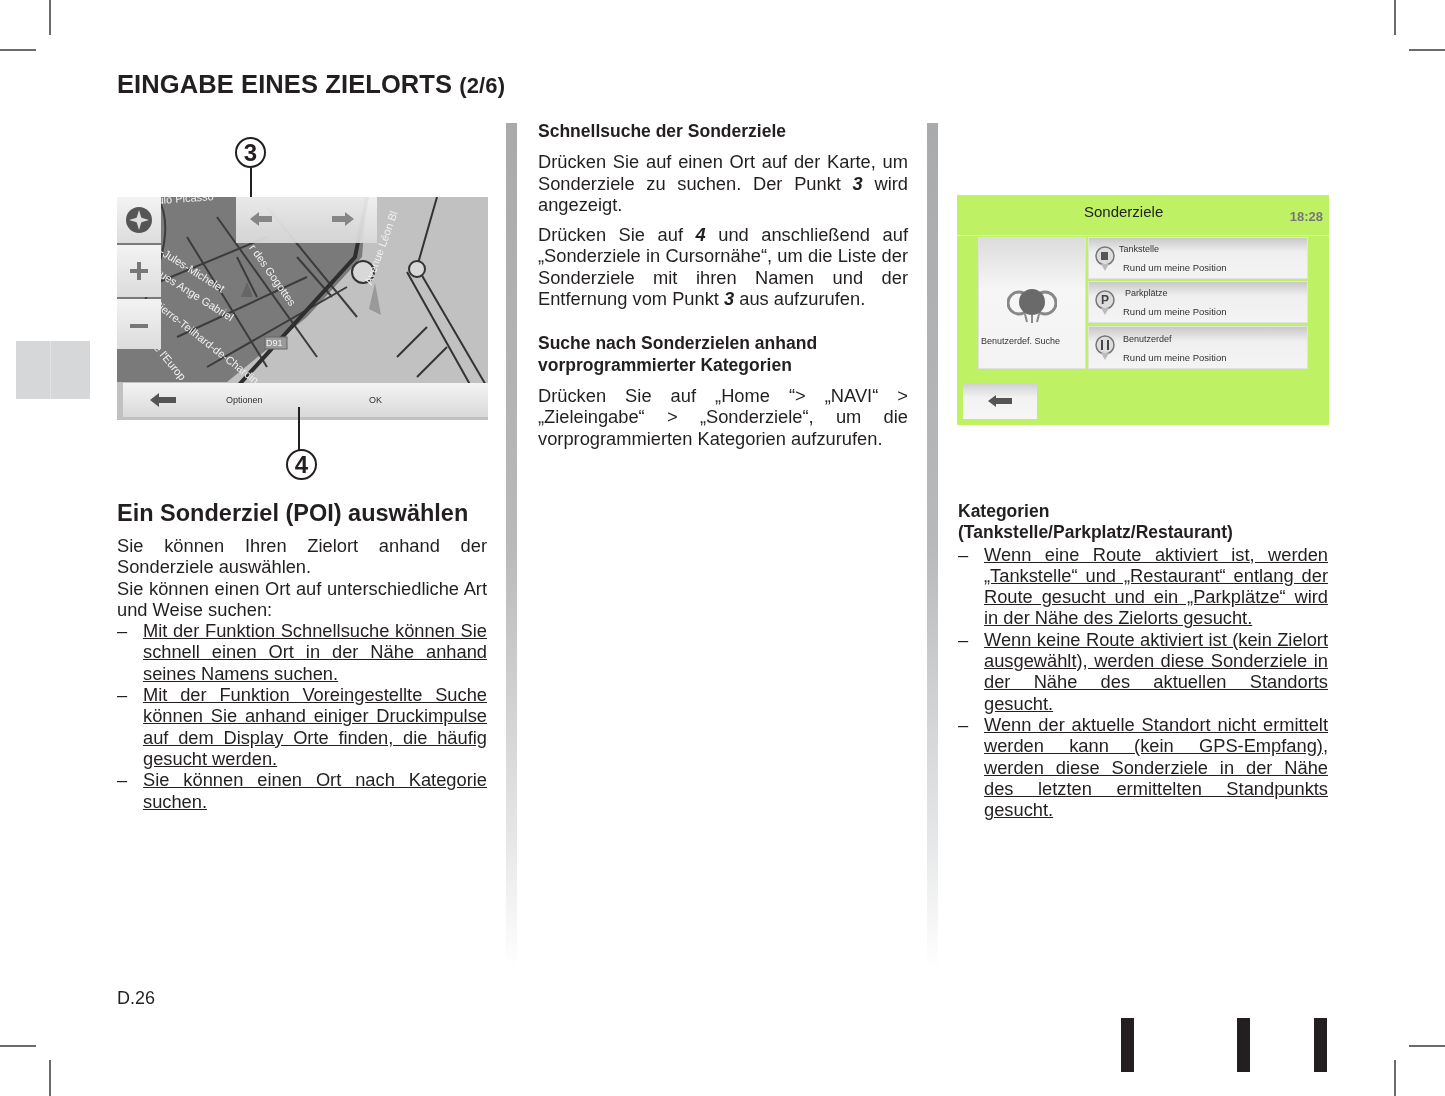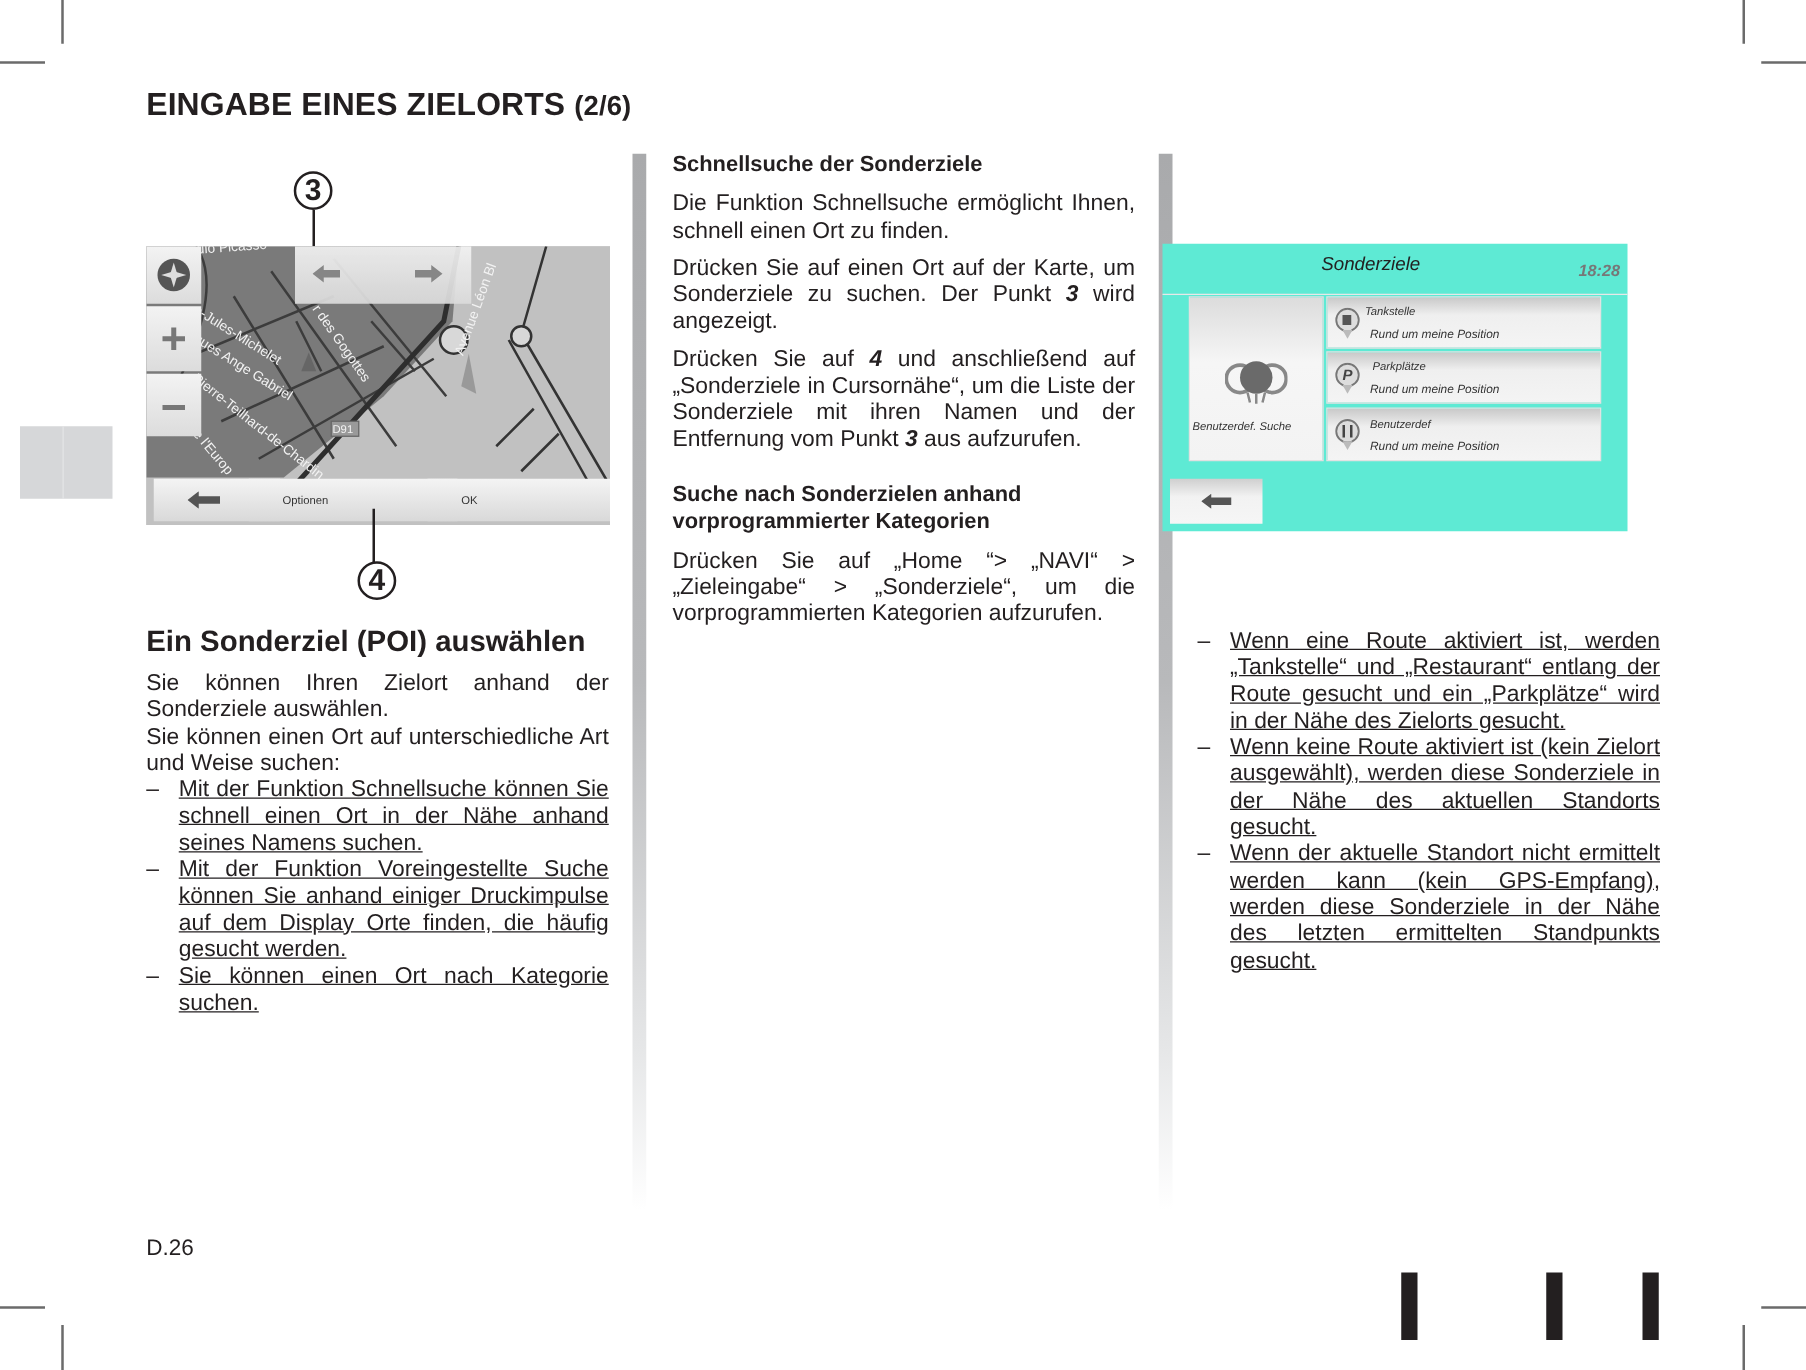--- a/index.html
+++ b/index.html
@@ -24,21 +24,21 @@
              font-size: 24px; font-weight: bold; text-align: center; line-height: 27px; background: #fff; }
   .callout-line { position: absolute; width: 2px; background: #231f20; }
   
   .map { position: absolute; left: 117px; top: 197px; width: 371px; height: 223px; overflow: hidden; background: #bdbdbd; }
   .map svg.bg { position: absolute; left: 0; top: 0; }
   .map-btn { position: absolute; background: linear-gradient(#f3f3f3, #dcdcdc); }
   .map-bar-btn { position: absolute; top: 186px; height: 34px; background: linear-gradient(#f4f4f4, #d9d9d9);
                  font-size: 9px; color: #333; text-align: left; line-height: 34px; padding-left: 27px; }
   .map-label { position: absolute; font-size: 11px; color: #f2f2f2; white-space: nowrap; transform-origin: left top; }
   
-  .poi { position: absolute; left: 930px; top: 195px; width: 372px; height: 230px; background: #5eead4; font-style: italic; }
+  .poi { position: absolute; left: 957px; top: 195px; width: 372px; height: 230px; background: #bef264; }
   .poi-title { position: absolute; left: 127px; top: 8px; font-size: 15px; color: #222; }
   .poi-time { position: absolute; right: 6px; top: 14px; font-size: 13px; color: #777; font-weight: bold; }
   .poi-sep { position: absolute; left: 0; top: 40px; width: 372px; height: 1px; background: #e8e8e8; }
   .poi-big { position: absolute; left: 21px; top: 42px; width: 106px; height: 130px; background: linear-gradient(#dcdcdc, #f6f6f6 40%, #f3f3f3); border: 1px solid #e0e0e0; }
   .poi-big-label { position: absolute; left: 2px; top: 98px; font-size: 9px; color: #333; white-space: nowrap; }
   .poi-item { position: absolute; left: 131px; width: 218px; height: 40px; background: linear-gradient(#c9c9c9, #efefef 35%, #f4f4f4); border: 1px solid #e2e2e2; }
   .poi-item .name { position: absolute; left: 30px; top: 6px; font-size: 9px; color: #333; }
   .poi-item .sub { position: absolute; left: 34px; top: 24px; font-size: 9.5px; color: #333; }
   .poi-item .ico { position: absolute; left: 6px; top: 8px; width: 20px; height: 26px; }
   .poi-back { position: absolute; left: 6px; top: 188px; width: 74px; height: 36px; background: linear-gradient(#cfcfcf, #f2f2f2 40%, #f6f6f6); }
@@ -137,21 +137,20 @@
   <p>Sie können einen Ort auf unterschiedliche Art und Weise suchen:</p>
   <ul class="dash">
     <li>Mit der Funktion Schnellsuche können Sie schnell einen Ort in der Nähe anhand seines Namens suchen.</li>
     <li>Mit der Funktion Voreingestellte Suche können Sie anhand einiger Druckimpulse auf dem Display Orte finden, die häufig gesucht werden.</li>
     <li>Sie können einen Ort nach Kategorie suchen.</li>
   </ul>
 </div>
 
 <div class="col" style="left:538px;top:121px;width:370px">
   <h3 class="h3">Schnellsuche der Sonderziele</h3>
-  <p class="gap">Die Funktion Schnellsuche ermöglicht Ihnen, schnell einen Ort zu finden.</p>
   <p class="gap"><span>Drücken Sie auf einen Ort auf der Karte, um Sonderziele zu suchen. Der Punkt </span><b><i>3</i></b><span> wird angezeigt.</span></p>
   <p class="gap"><span>Drücken Sie auf </span><b><i>4</i></b><span> und anschließend auf „Sonderziele in Cursornähe“, um die Liste der Sonderziele mit ihren Namen und der Entfernung vom Punkt </span><b><i>3</i></b><span> aus aufzurufen.</span></p>
   <h3 class="h3" style="margin-top:24px">Suche nach Sonderzielen anhand vorprogrammierter Kategorien</h3>
   <p class="gap">Drücken Sie auf  „Home “&gt; „NAVI“ &gt; „Zieleingabe“ &gt; „Sonderziele“, um die vorprogrammierten Kategorien aufzurufen.</p>
 </div>
 
 <div class="poi">
   <div class="poi-title">Sonderziele</div>
   <div class="poi-time">18:28</div>
   <div class="poi-sep"></div>
@@ -192,20 +191,21 @@
     <span class="sub" style="top:25px">Rund um meine Position</span>
   </div>
   <div class="poi-back">
     <svg style="position:absolute;left:25px;top:12px" width="26" height="12">
         <polygon points="0,6 8,0 8,3 24,3 24,9 8,9 8,12" fill="#555"></polygon>
       </svg>
   </div>
 </div>
 
 <div class="col" style="left:958px;top:501px;width:370px">
+  <h3 class="h3" style="text-align:left">Kategorien (Tankstelle/Parkplatz/Restaurant)</h3>
   <ul class="dash">
     <li>Wenn eine Route aktiviert ist, werden „Tankstelle“ und „Restaurant“ entlang der Route gesucht und ein „Parkplätze“ wird in der Nähe des Zielorts gesucht.</li>
     <li>Wenn keine Route aktiviert ist (kein Zielort ausgewählt), werden diese Sonderziele in der Nähe des aktuellen Standorts gesucht.</li>
     <li>Wenn der aktuelle Standort nicht ermittelt werden kann (kein GPS-Empfang), werden diese Sonderziele in der Nähe des letzten ermittelten Standpunkts gesucht.</li>
   </ul>
 </div>
 
 <div class="page-num">D.26</div>
 
 <div class="mark" style="left:1121px"></div>

